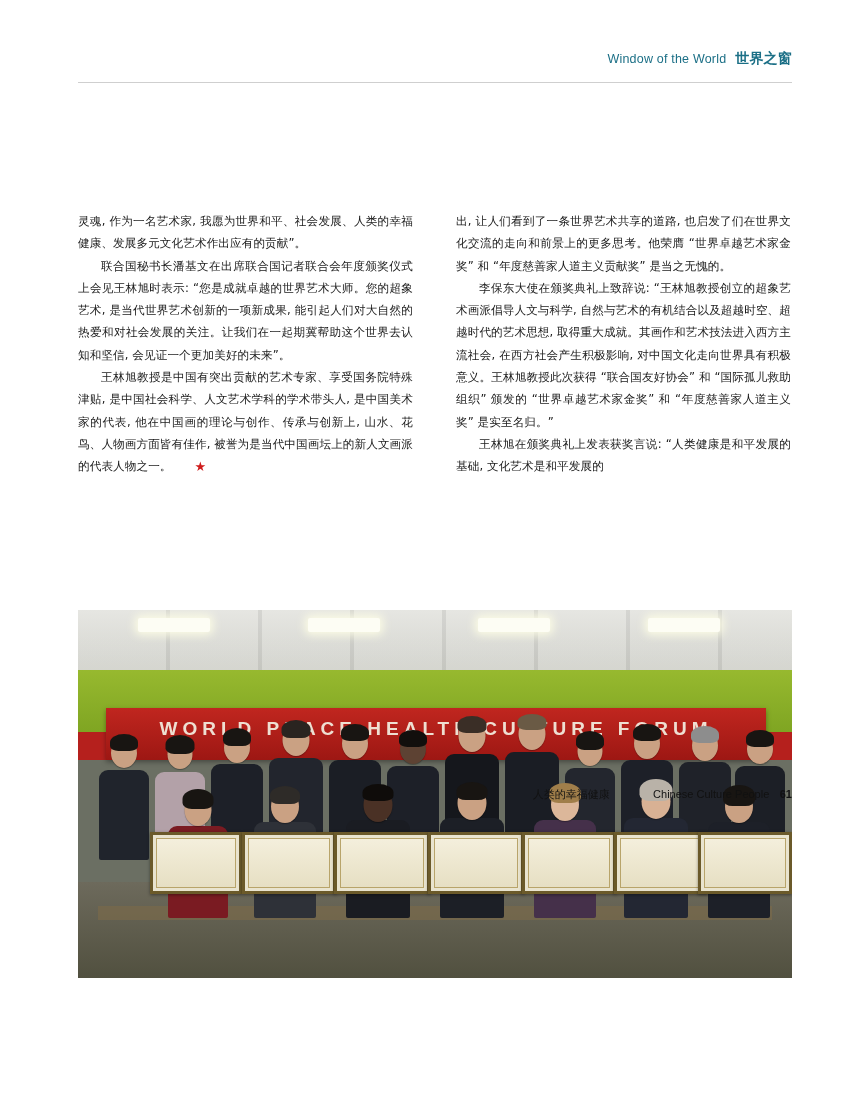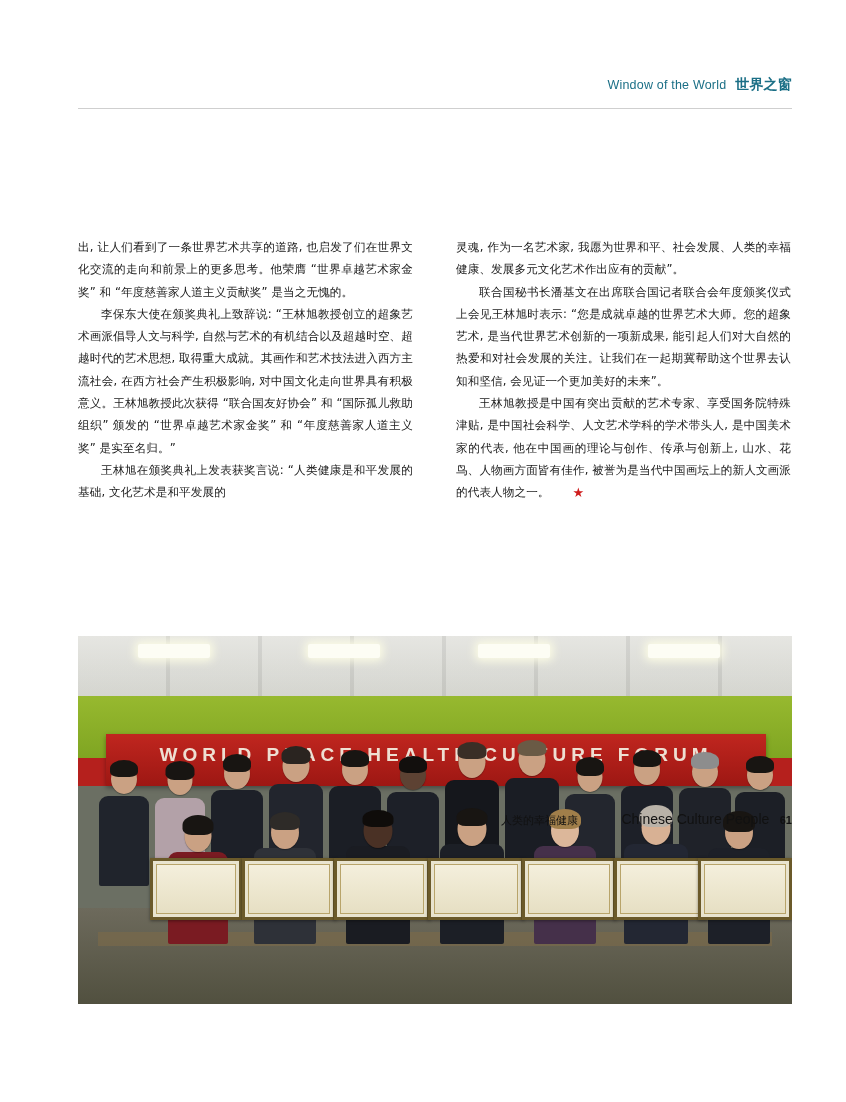--- a/index.html
+++ b/index.html
@@ -12,21 +12,20 @@
     background: #ffffff;
     font-family: "Liberation Sans", sans-serif;
     position: relative;
     overflow: hidden;
   }
   .page {
     position: absolute;
     left: 0; top: 0;
     width: 846px;
     height: 838px;
-    margin-top: 26px;
   }
 
   
   .header {
     position: absolute;
     right: 54px;
     top: 50px;
     text-align: right;
     color: #1b6f86;
     font-size: 13px;
@@ -223,21 +222,21 @@
     text-align: right;
     white-space: nowrap;
     color: #111;
   }
   .footer .cn {
     font-family: "DejaVu Sans", "Liberation Sans", sans-serif;
     font-size: 11px;
   }
   .footer .en {
     font-family: "Liberation Sans", sans-serif;
-    font-size: 14px;
+    font-size: 11px;
     margin-left: 3px;
     padding-left: 36px;
   }
   .footer .pg {
     font-family: "Liberation Sans", sans-serif;
     font-size: 11px;
     font-weight: bold;
     margin-left: 6px;
   }
 </style>
@@ -247,28 +246,28 @@
 <div class="page">
 
   <div class="header">
     <span class="en">Window of the World</span>
     <span class="cn">世界之窗</span>
   </div>
   <div class="header-rule"></div>
 
   <div class="columns">
     <div class="col">
+      <p>灵魂, 作为一名艺术家, 我愿为世界和平、社会发展、人类的幸福健康、发展多元文化艺术作出应有的贡献”。</p>
+      <p class="indent">联合国秘书长潘基文在出席联合国记者联合会年度颁奖仪式上会见王林旭时表示: “您是成就卓越的世界艺术大师。您的超象艺术, 是当代世界艺术创新的一项新成果, 能引起人们对大自然的热爱和对社会发展的关注。让我们在一起期冀帮助这个世界去认知和坚信, 会见证一个更加美好的未来”。</p>
+      <p class="indent"><span>王林旭教授是中国有突出贡献的艺术专家、享受国务院特殊津贴, 是中国社会科学、人文艺术学科的学术带头人, 是中国美术家的代表, 他在中国画的理论与创作、传承与创新上, 山水、花鸟、人物画方面皆有佳作, 被誉为是当代中国画坛上的新人文画派的代表人物之一。</span><span class="endmark">★</span></p>
+    </div>
+    <div class="col">
       <p>出, 让人们看到了一条世界艺术共享的道路, 也启发了们在世界文化交流的走向和前景上的更多思考。他荣膺 “世界卓越艺术家金奖” 和 “年度慈善家人道主义贡献奖” 是当之无愧的。</p>
       <p class="indent">李保东大使在颁奖典礼上致辞说: “王林旭教授创立的超象艺术画派倡导人文与科学, 自然与艺术的有机结合以及超越时空、超越时代的艺术思想, 取得重大成就。其画作和艺术技法进入西方主流社会, 在西方社会产生积极影响, 对中国文化走向世界具有积极意义。王林旭教授此次获得 “联合国友好协会” 和 “国际孤儿救助组织” 颁发的 “世界卓越艺术家金奖” 和 “年度慈善家人道主义奖” 是实至名归。”</p>
       <p class="indent">王林旭在颁奖典礼上发表获奖言说: “人类健康是和平发展的基础, 文化艺术是和平发展的</p>
-    </div>
-    <div class="col">
-      <p>灵魂, 作为一名艺术家, 我愿为世界和平、社会发展、人类的幸福健康、发展多元文化艺术作出应有的贡献”。</p>
-      <p class="indent">联合国秘书长潘基文在出席联合国记者联合会年度颁奖仪式上会见王林旭时表示: “您是成就卓越的世界艺术大师。您的超象艺术, 是当代世界艺术创新的一项新成果, 能引起人们对大自然的热爱和对社会发展的关注。让我们在一起期冀帮助这个世界去认知和坚信, 会见证一个更加美好的未来”。</p>
-      <p class="indent"><span>王林旭教授是中国有突出贡献的艺术专家、享受国务院特殊津贴, 是中国社会科学、人文艺术学科的学术带头人, 是中国美术家的代表, 他在中国画的理论与创作、传承与创新上, 山水、花鸟、人物画方面皆有佳作, 被誉为是当代中国画坛上的新人文画派的代表人物之一。</span><span class="endmark">★</span></p>
     </div>
   </div>
 
   <div class="photo-wrap">
     <div class="photo">
 
       <div class="ceiling">
         <div class="light" style="left:60px;"></div>
         <div class="light" style="left:230px;"></div>
         <div class="light" style="left:400px;"></div>

